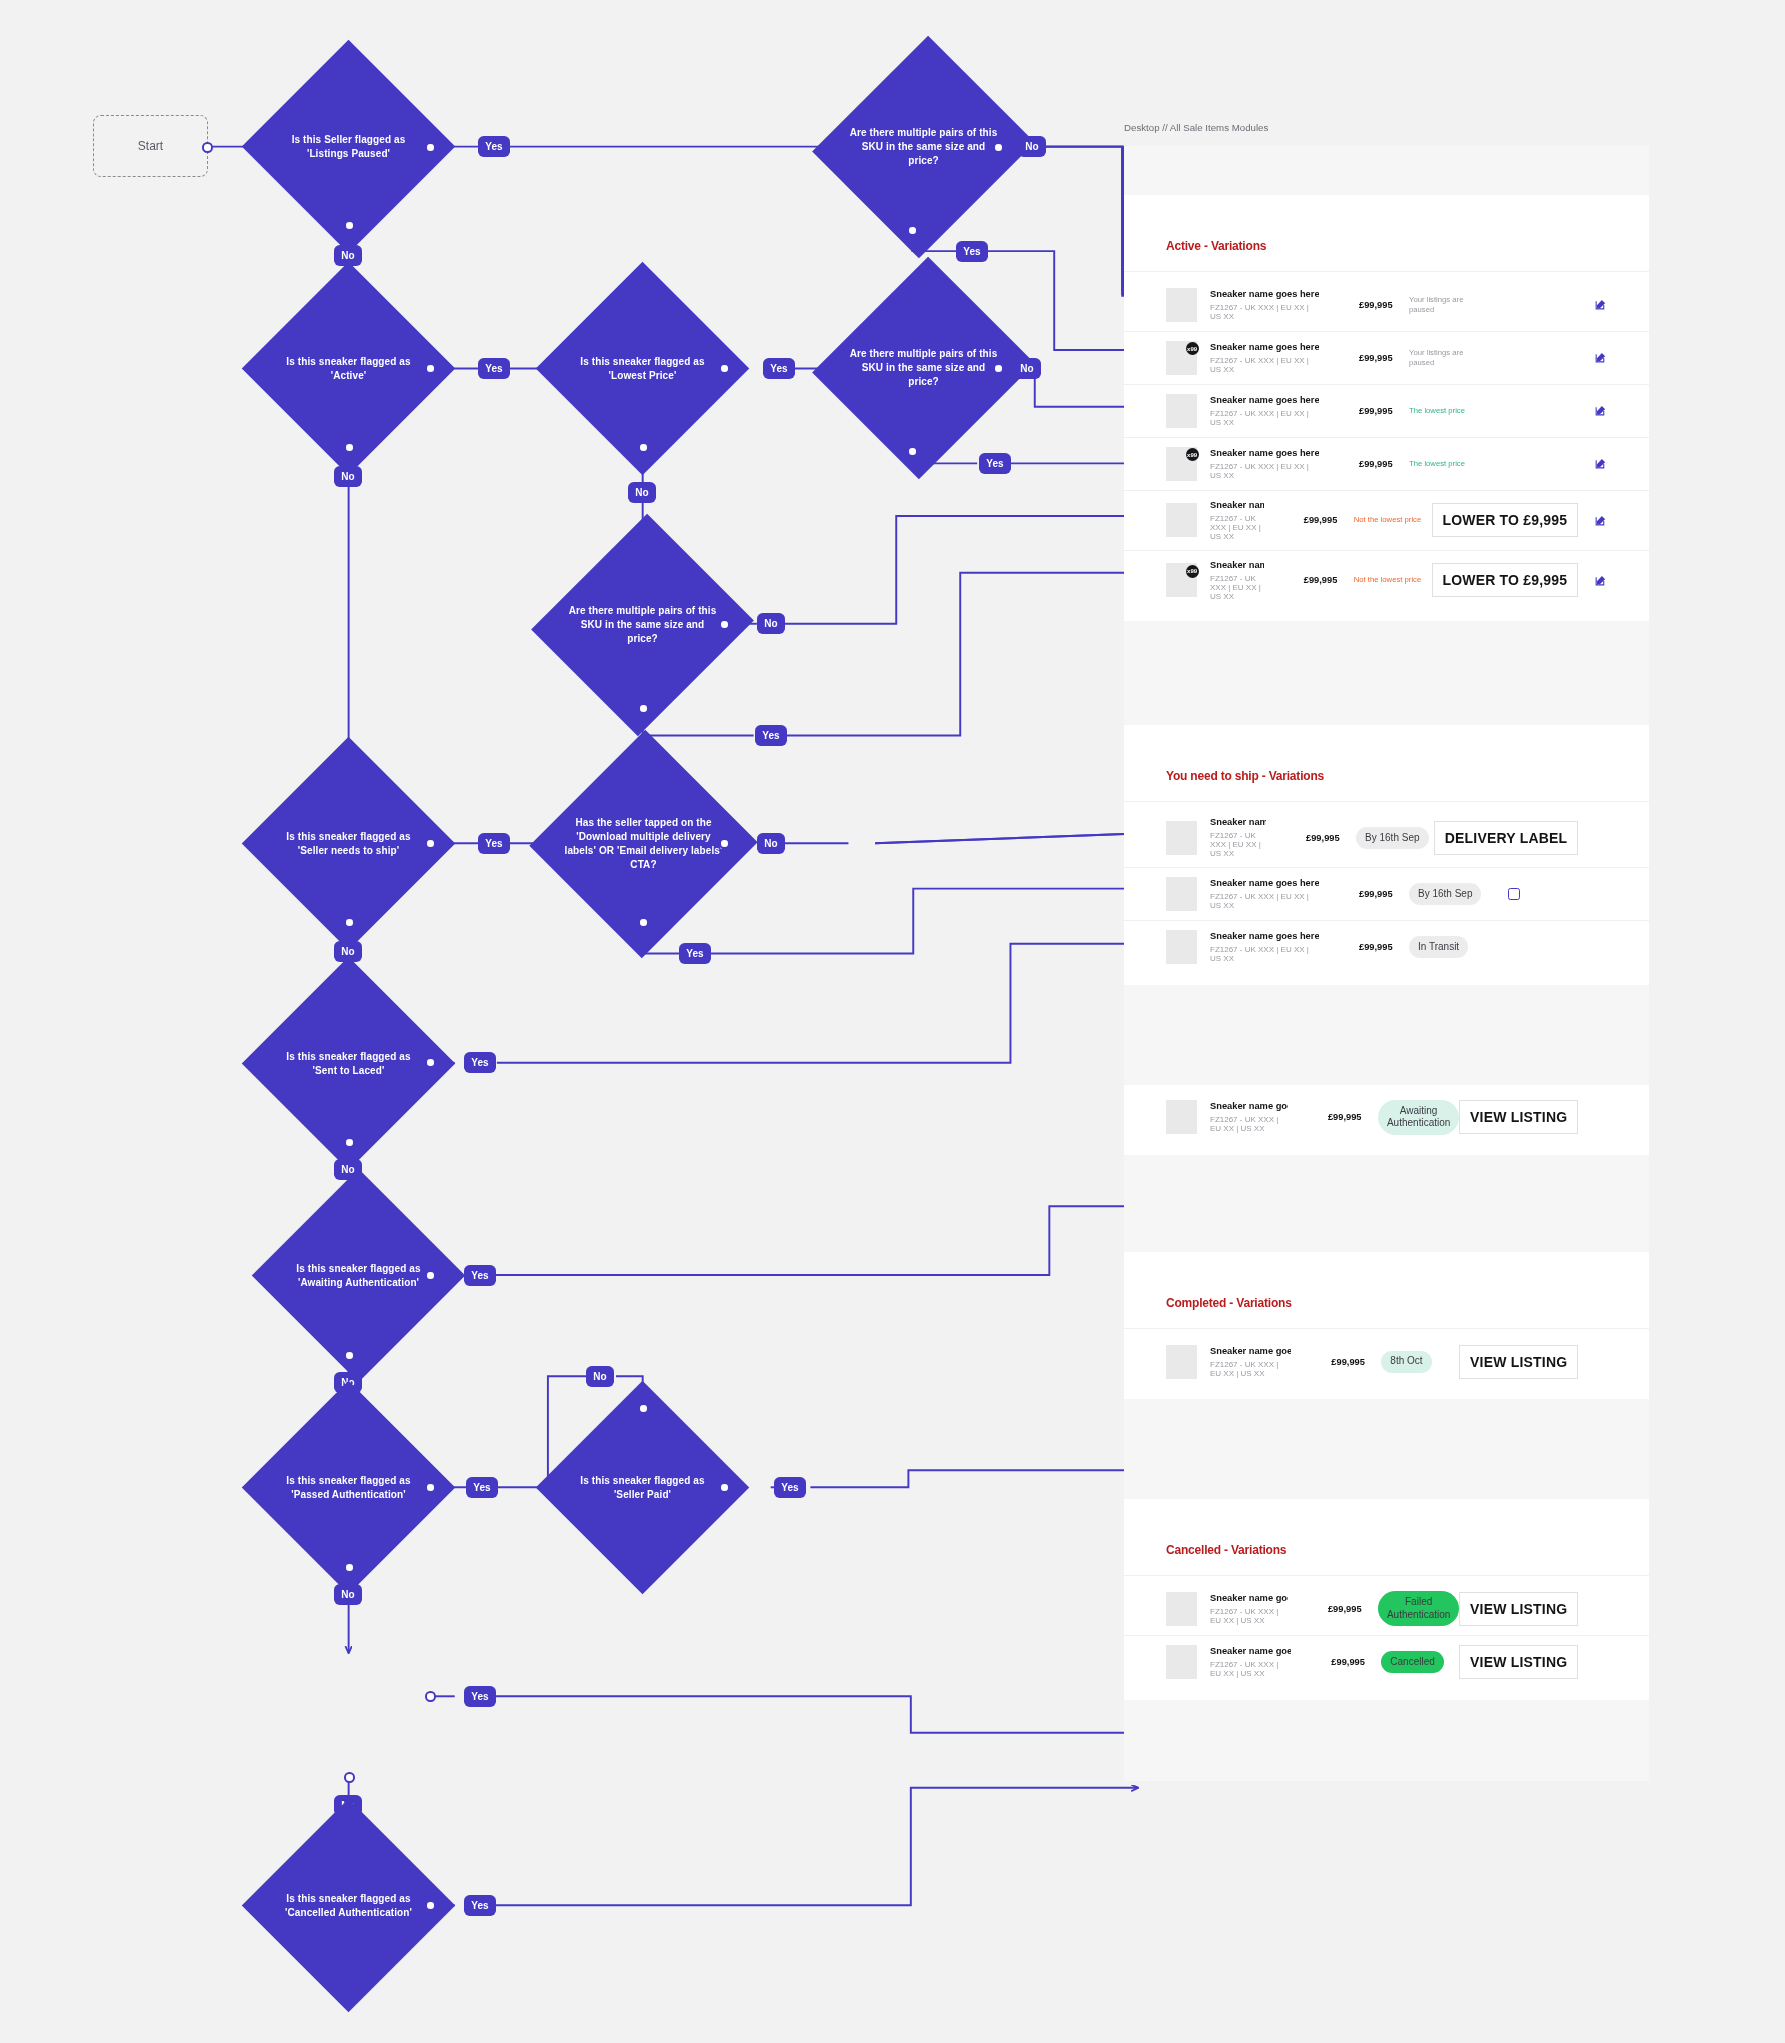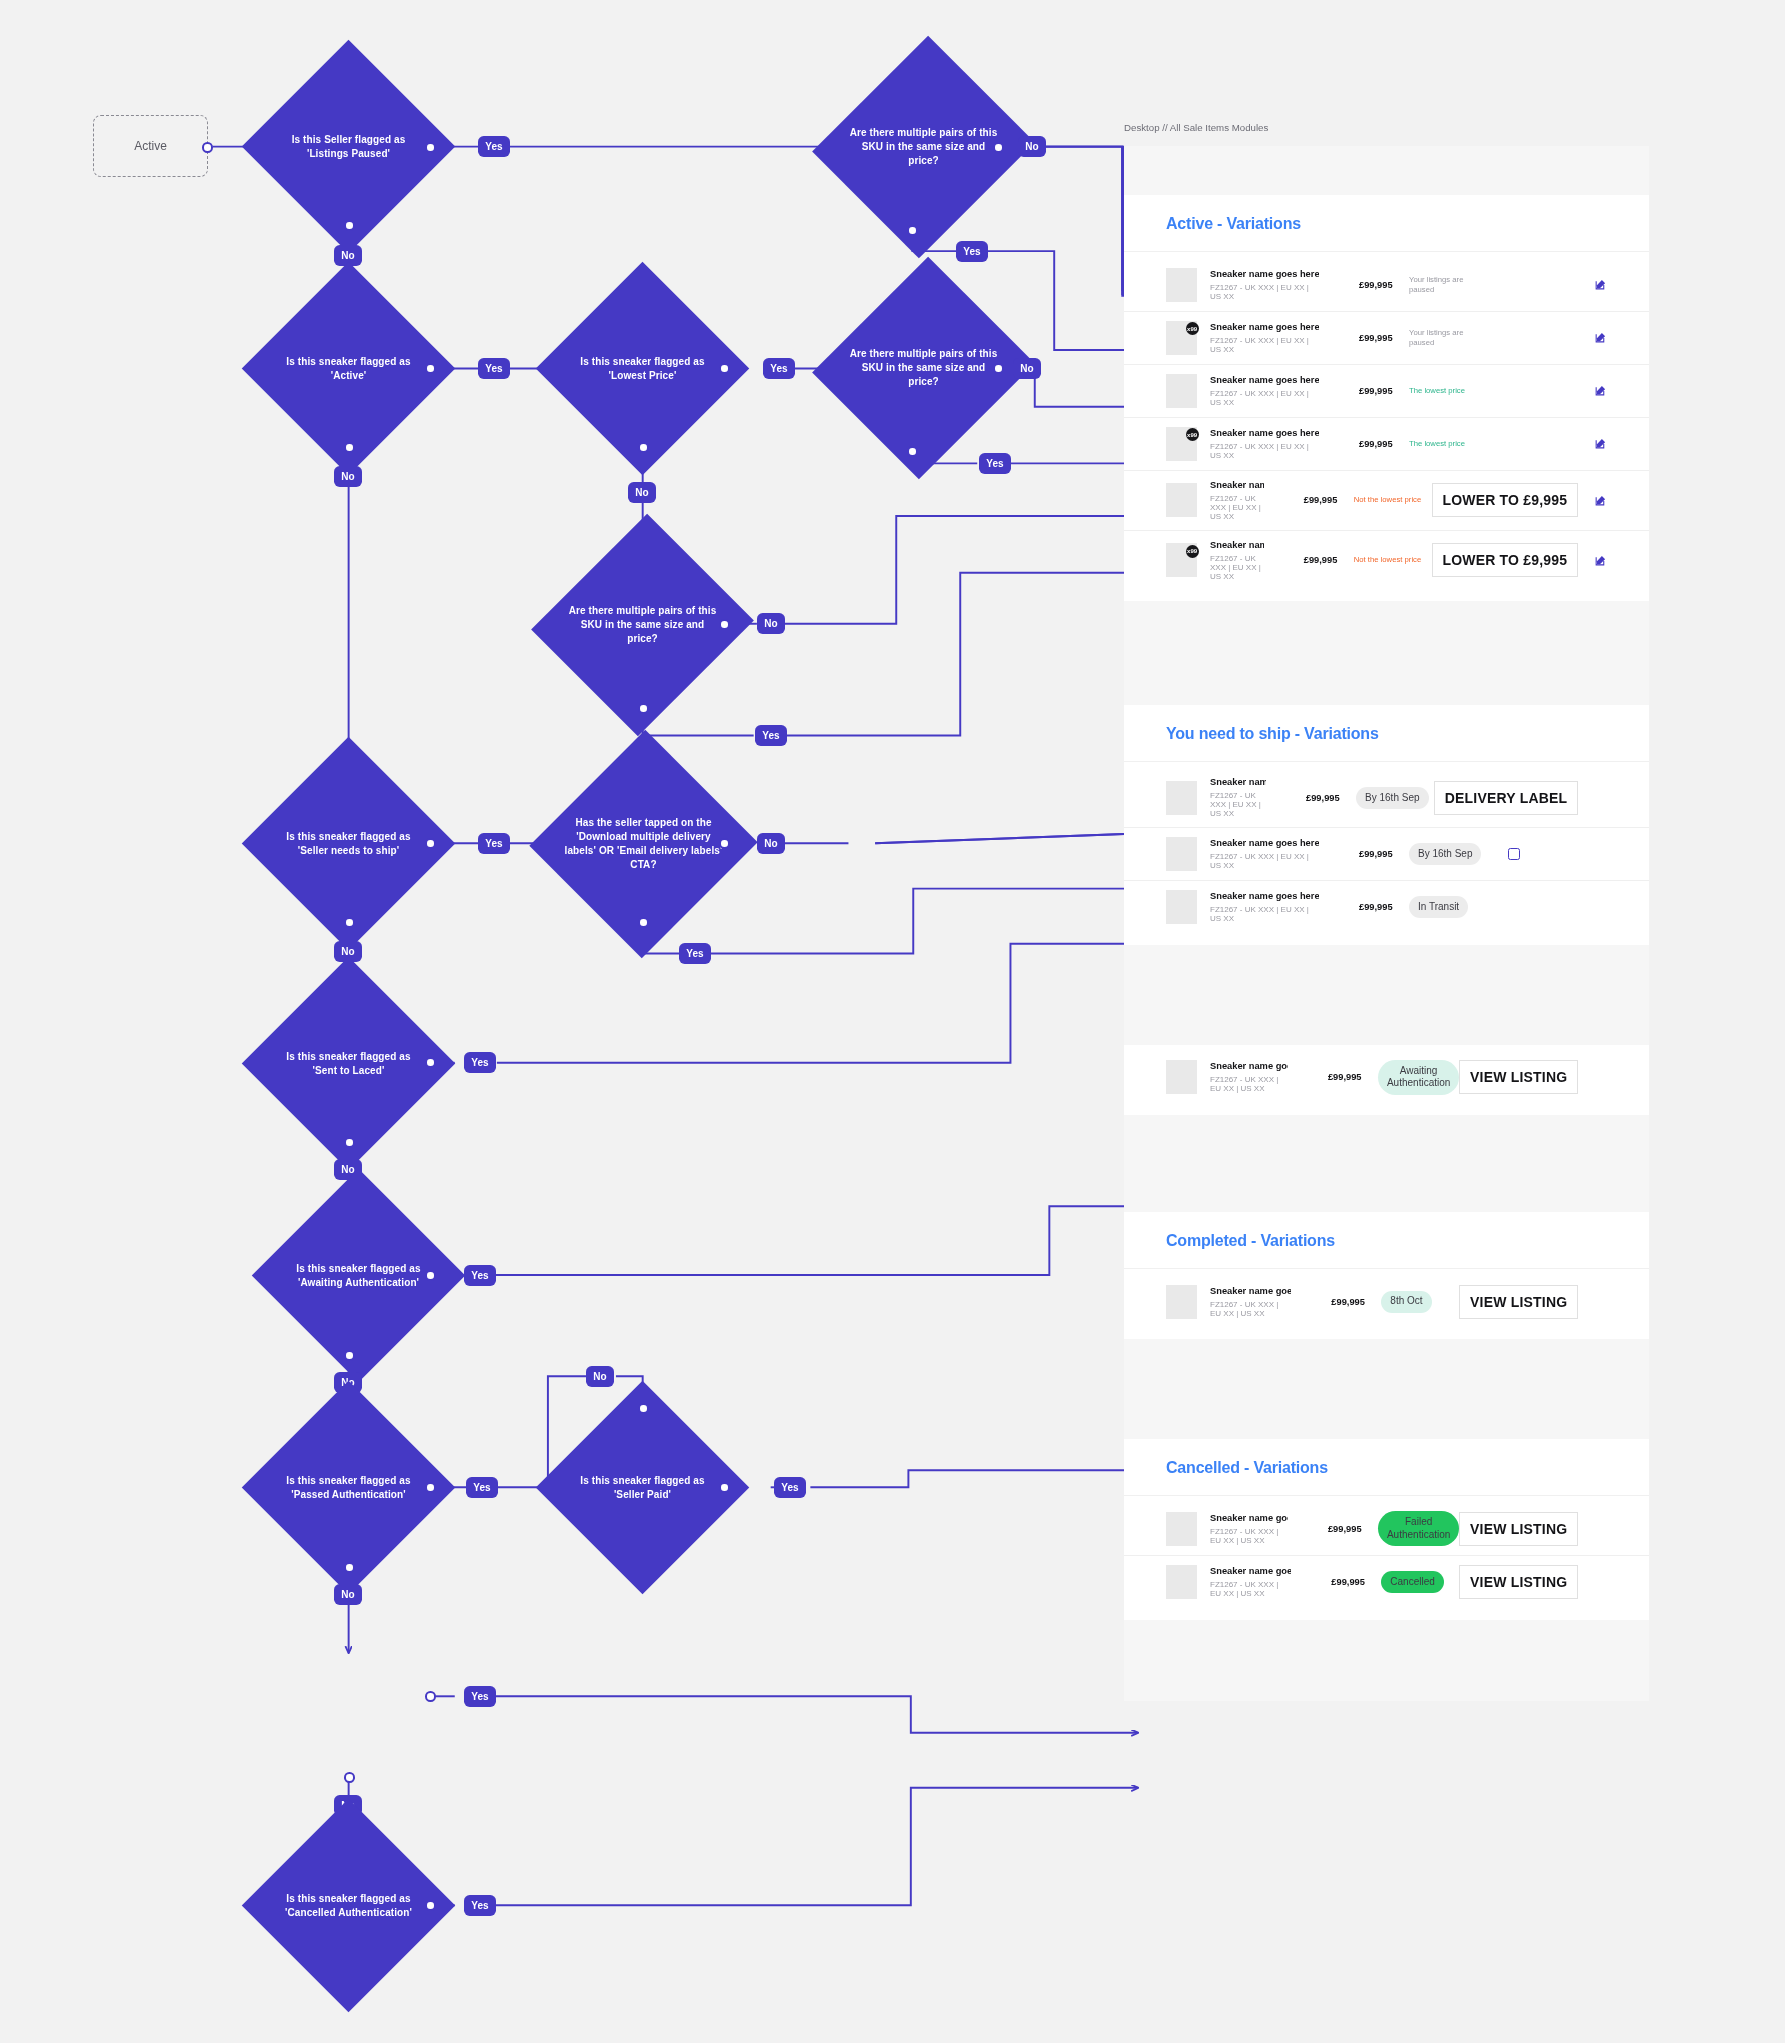--- a/index.html
+++ b/index.html
@@ -76,24 +76,25 @@
     font-size: 9.7px; color: #6d6d76;
   }
   .band-gap { background: #f6f6f6; }
 
   .sec-head {
     background: #fff;
     padding: 20px 42px 18px 42px;
     border-bottom: 0.8px solid #f0f0f0;
   }
   .sec-head h2 {
-    font-size: 16px;
+    font-size: 12px;
     font-weight: 700;
-    color: #3b82f6;
+    color: #b91c1c;
     letter-spacing: -0.2px;
+    margin-top: 24px;
   }
   .sec-body { background: #fff; padding: 6.5px 0 11.3px 0; }
 
   .row {
     display: flex; align-items: center;
     padding: 9px 42px 9px 42px;
     border-top: 0.8px solid #efefef;
     min-height: 50px;
   }
   .row:first-child { border-top: none; }
@@ -241,21 +242,21 @@
       <path d="M594,2094 L1124,2094 L1124,2139 L1404,2139" marker-end="url(#arw)"></path>
 
       <path d="M430,2190 L430,2300" marker-end="url(#arw)"></path>
 
       <path d="M537,2352 L561,2352"></path>
       <path d="M594,2352 L1124,2352 L1124,2207 L1404,2207" marker-end="url(#arw)"></path>
     </g>
   </svg>
 
   <div class="node start-node" style="left:93px; top:115px;">
-    <span>Active</span>
+    <span>Start</span>
   </div>
   <div class="dot" style="left:202px; top:142px;"></div>
 
   <div class="diamond" style="left:273px; top:71px; width:151px; height:151px;">
     <div class="shape"></div>
     <div class="dlabel">Is this Seller flagged as 'Listings Paused'</div>
   </div>
   <div class="dot" style="left:425px; top:142px;"></div>
   <div class="dot" style="left:344px; top:220px;"></div>
   <div class="pill" style="left:478px; top:136px;">Yes</div>

